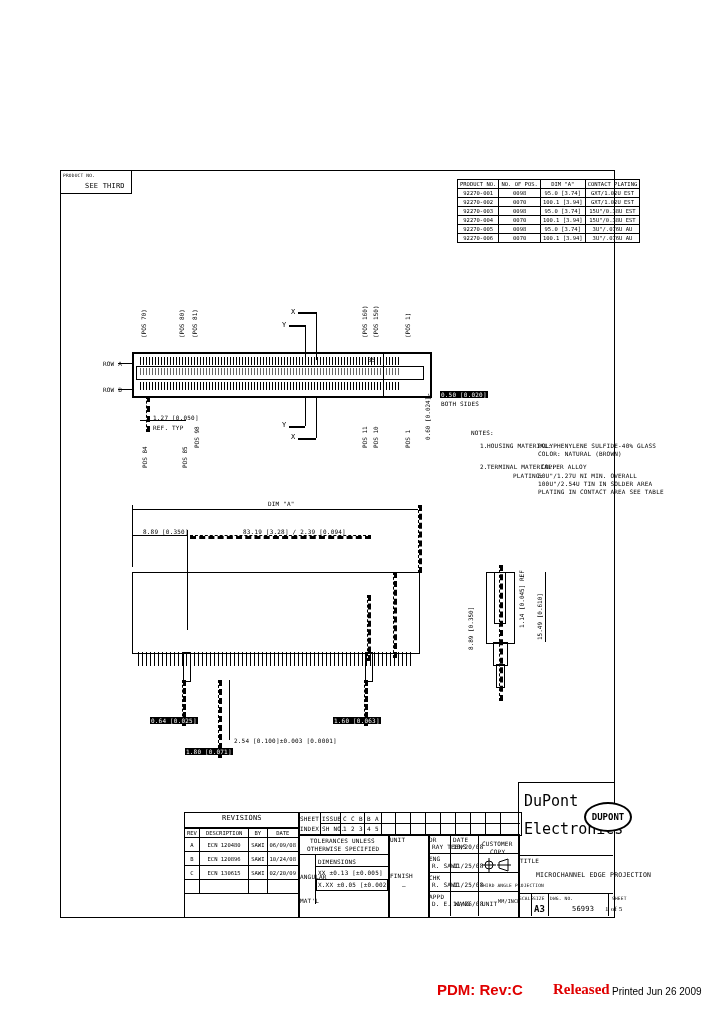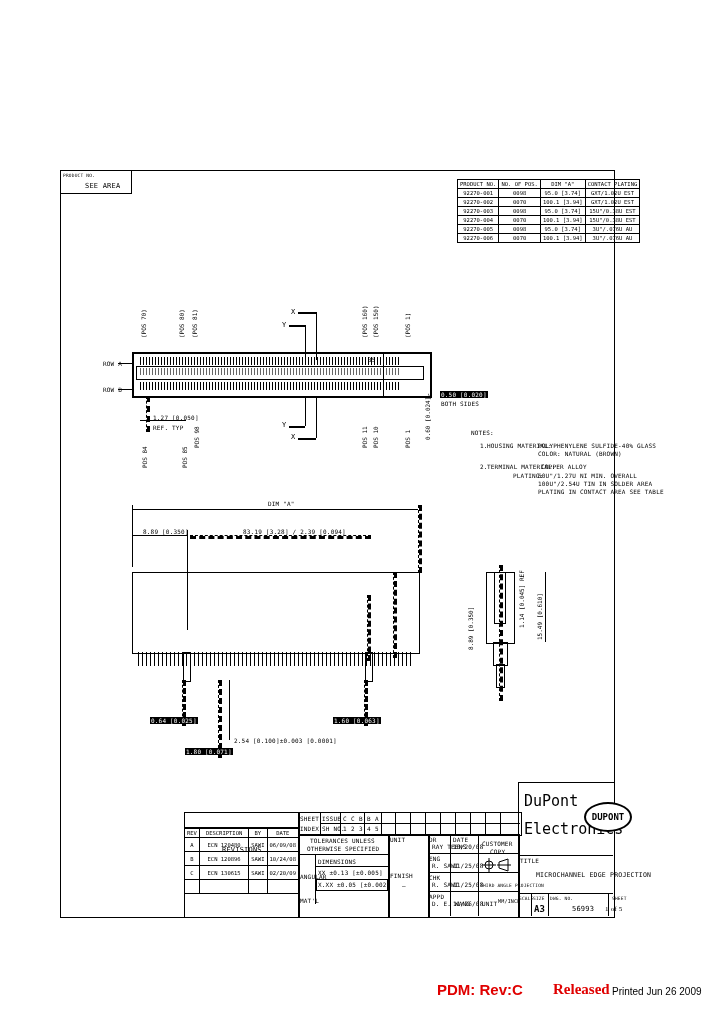--- a/index.html
+++ b/index.html
@@ -20,21 +20,21 @@
   .footer-red{color:#e00000;font-family:"Liberation Sans",sans-serif;font-weight:bold;}
   .footer-blk{color:#000;font-family:"Liberation Sans",sans-serif;}
 </style>
 </head>
 <body>
 
 <div class="frame"></div>
 
 <div class="box" style="left:60px;top:170px;width:70px;height:22px;">
   <span class="t" style="left:2px;top:1px;font-size:4.5px;">PRODUCT NO.</span>
-  <span class="t" style="left:24px;top:12px;font-size:7px;">SEE AREA</span>
+  <span class="t" style="left:24px;top:12px;font-size:7px;">SEE THIRD</span>
 </div>
 
 <table class="grid" style="left:457px;top:179px;width:156px;">
   <tbody>
       <tr>
     <td>PRODUCT NO.</td>
     <td>NO. OF POS.</td>
     <td>DIM "A"</td>
     <td>CONTACT PLATING</td>
   </tr>
@@ -183,21 +183,21 @@
   <div class="box" style="left:496px;top:664px;width:7px;height:22px;"></div>
   <span class="vt" style="left:467px;top:650px;">8.89 [0.350]</span>
   <span class="vt" style="left:518px;top:628px;">1.14 [0.045] REF</span>
   <span class="vt" style="left:536px;top:640px;">15.49 [0.610]</span>
   <div class="vl" style="left:545px;top:572px;height:70px;"></div>
 </div>
 
 <div>
 
   <div class="box" style="left:184px;top:812px;width:114px;height:104px;"></div>
-  <span class="t" style="left:222px;top:815px;font-size:7px;margin-top:32px;">REVISIONS</span>
+  <span class="t" style="left:222px;top:815px;font-size:7px;">REVISIONS</span>
   <div class="hl" style="left:184px;top:827px;width:114px;"></div>
   <table class="grid" style="left:184px;top:828px;width:115px;">
     <tbody>
         <tr>
       <td>REV</td>
       <td style="width:46px;">DESCRIPTION</td>
       <td>BY</td>
       <td>DATE</td>
     </tr>
     <tr style="height:14px;">

